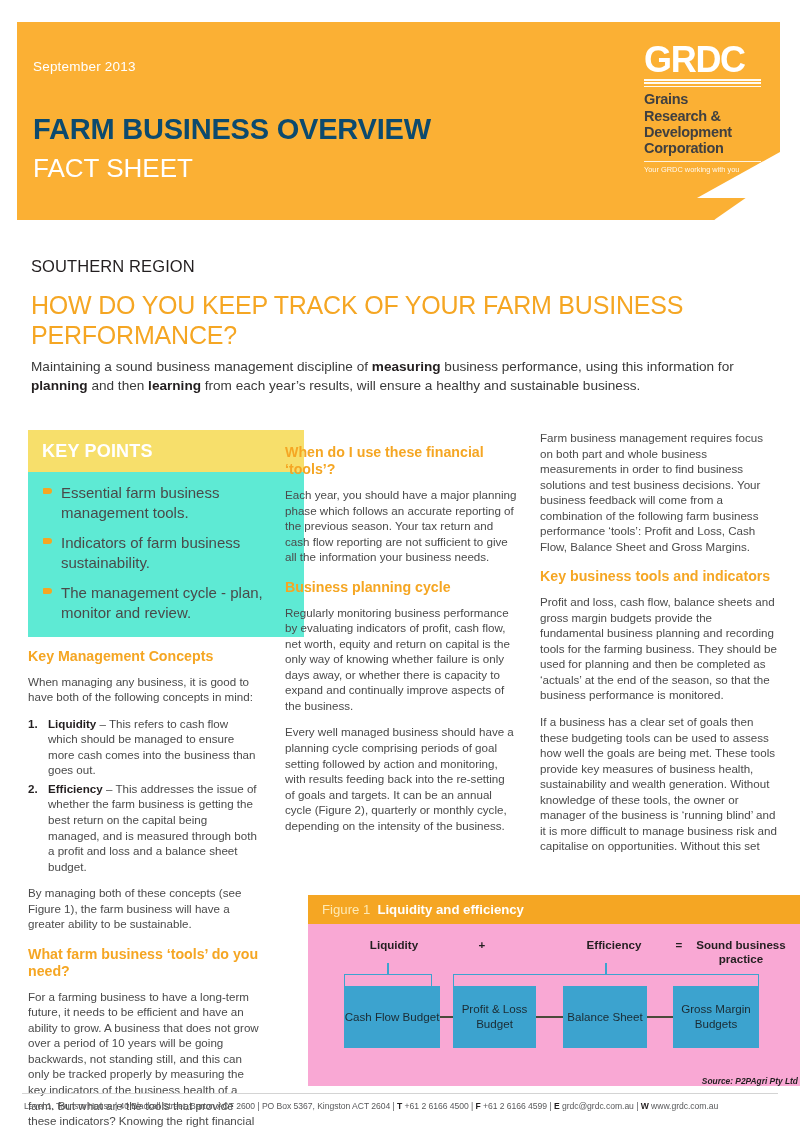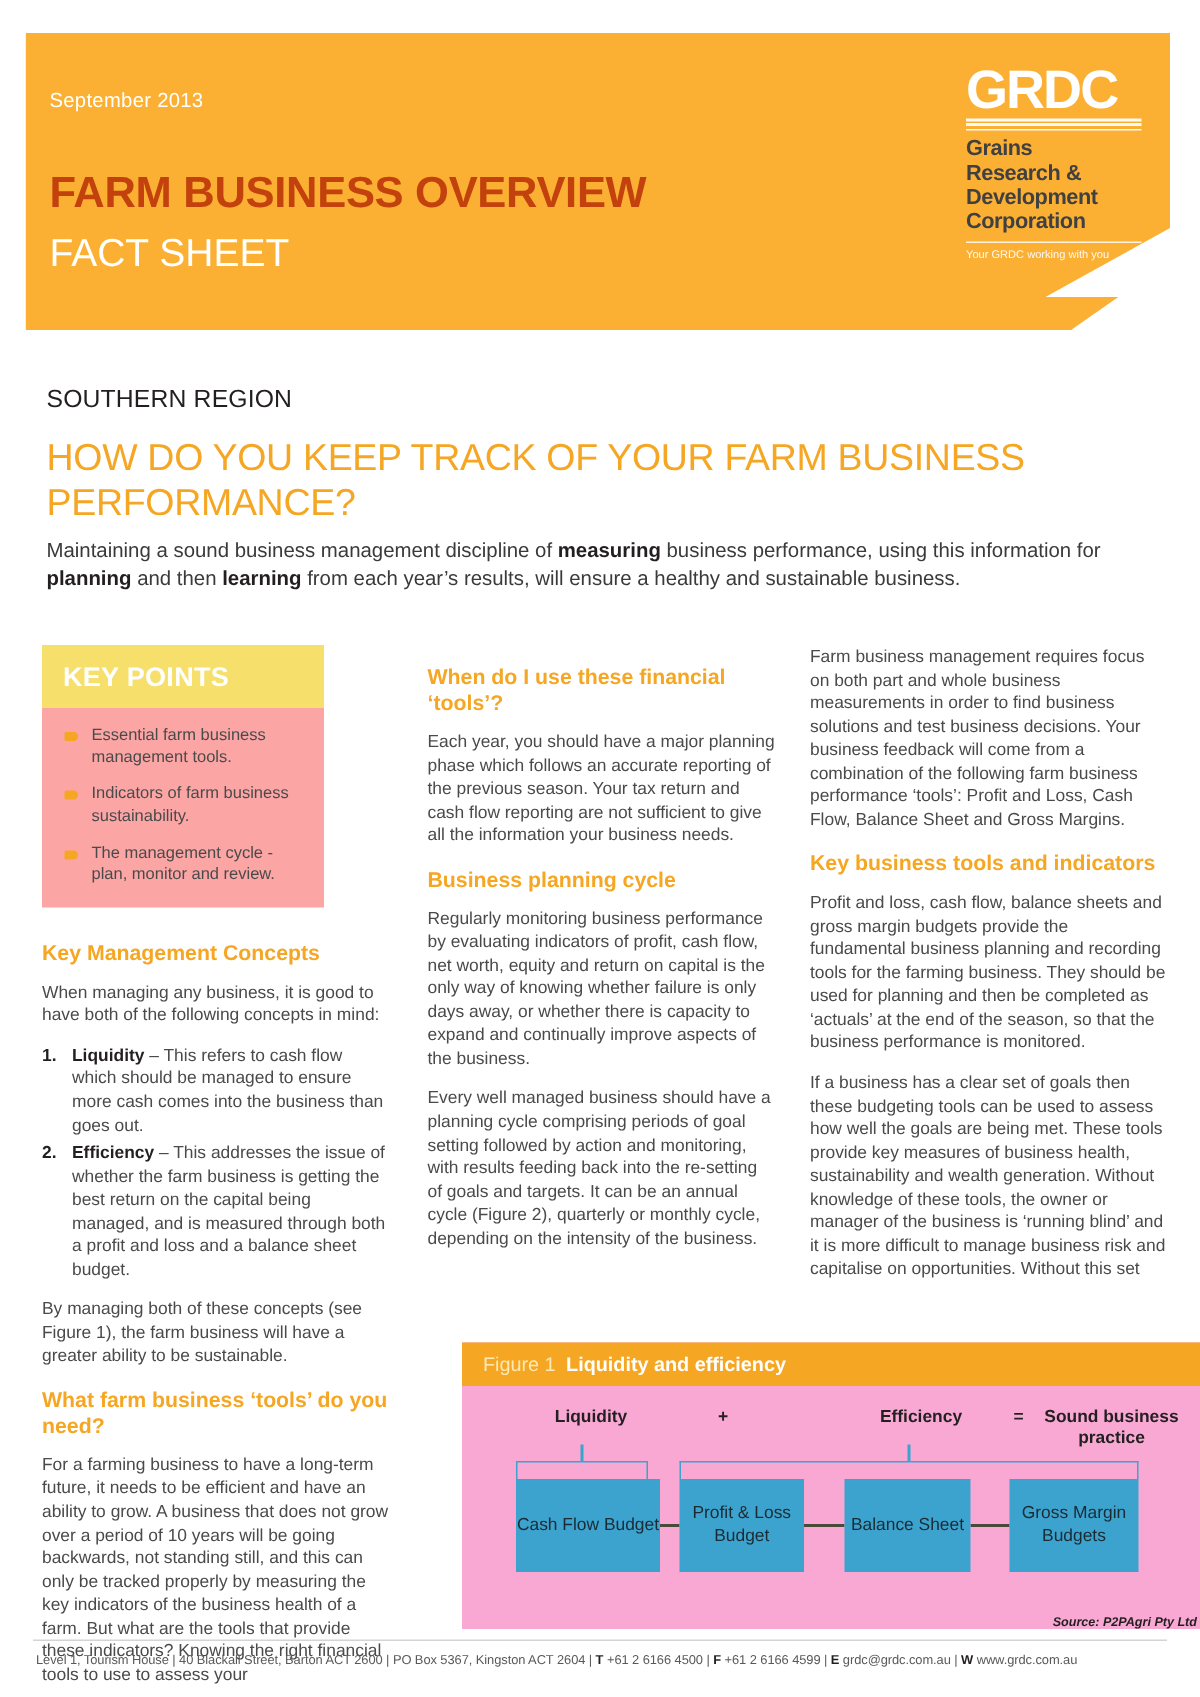--- a/index.html
+++ b/index.html
@@ -50,21 +50,21 @@
     color: #ffffff;
     letter-spacing: 0.2px;
   }
 
   .main-title {
     position: absolute;
     left: 33px;
     top: 114px;
     font-size: 29px;
     font-weight: bold;
-    color: #c2410c;
+    color: #0c4a6e;
     letter-spacing: -0.2px;
     line-height: 1.05;
   }
   .sub-title {
     position: absolute;
     left: 33px;
     top: 155px;
     font-size: 26px;
     font-weight: normal;
     color: #ffffff;
@@ -166,38 +166,38 @@
     color: #f5a623;
     font-size: 14.2px;
     font-weight: bold;
     line-height: 1.2;
     margin: 14px 0 9px 0;
   }
   h3.section.first { margin-top: 0; }
 
   
   .keypoints {
-    width: 188px;
-    background: #fca5a5;
-    margin-bottom: 23px;
+    width: 276px;
+    background: #5eead4;
+    margin-bottom: 11px;
   }
   .keypoints-head {
     background: #f7df6b;
     padding: 9px 14px 9px 14px;
     font-size: 18px;
     font-weight: bold;
     color: #ffffff;
     letter-spacing: 0.2px;
   }
   .keypoints-body { padding: 11px 14px 12px 14px; }
   .kp-item {
     position: relative;
     padding-left: 19px;
     margin-bottom: 10px;
-    font-size: 11px;
+    font-size: 15px;
     line-height: 1.33;
     color: #4a4a4a;
   }
   .kp-item:last-child { margin-bottom: 2px; }
   .kp-bullet {
     position: absolute;
     left: 1px;
     top: 5px;
     width: 9px;
     height: 6px;

